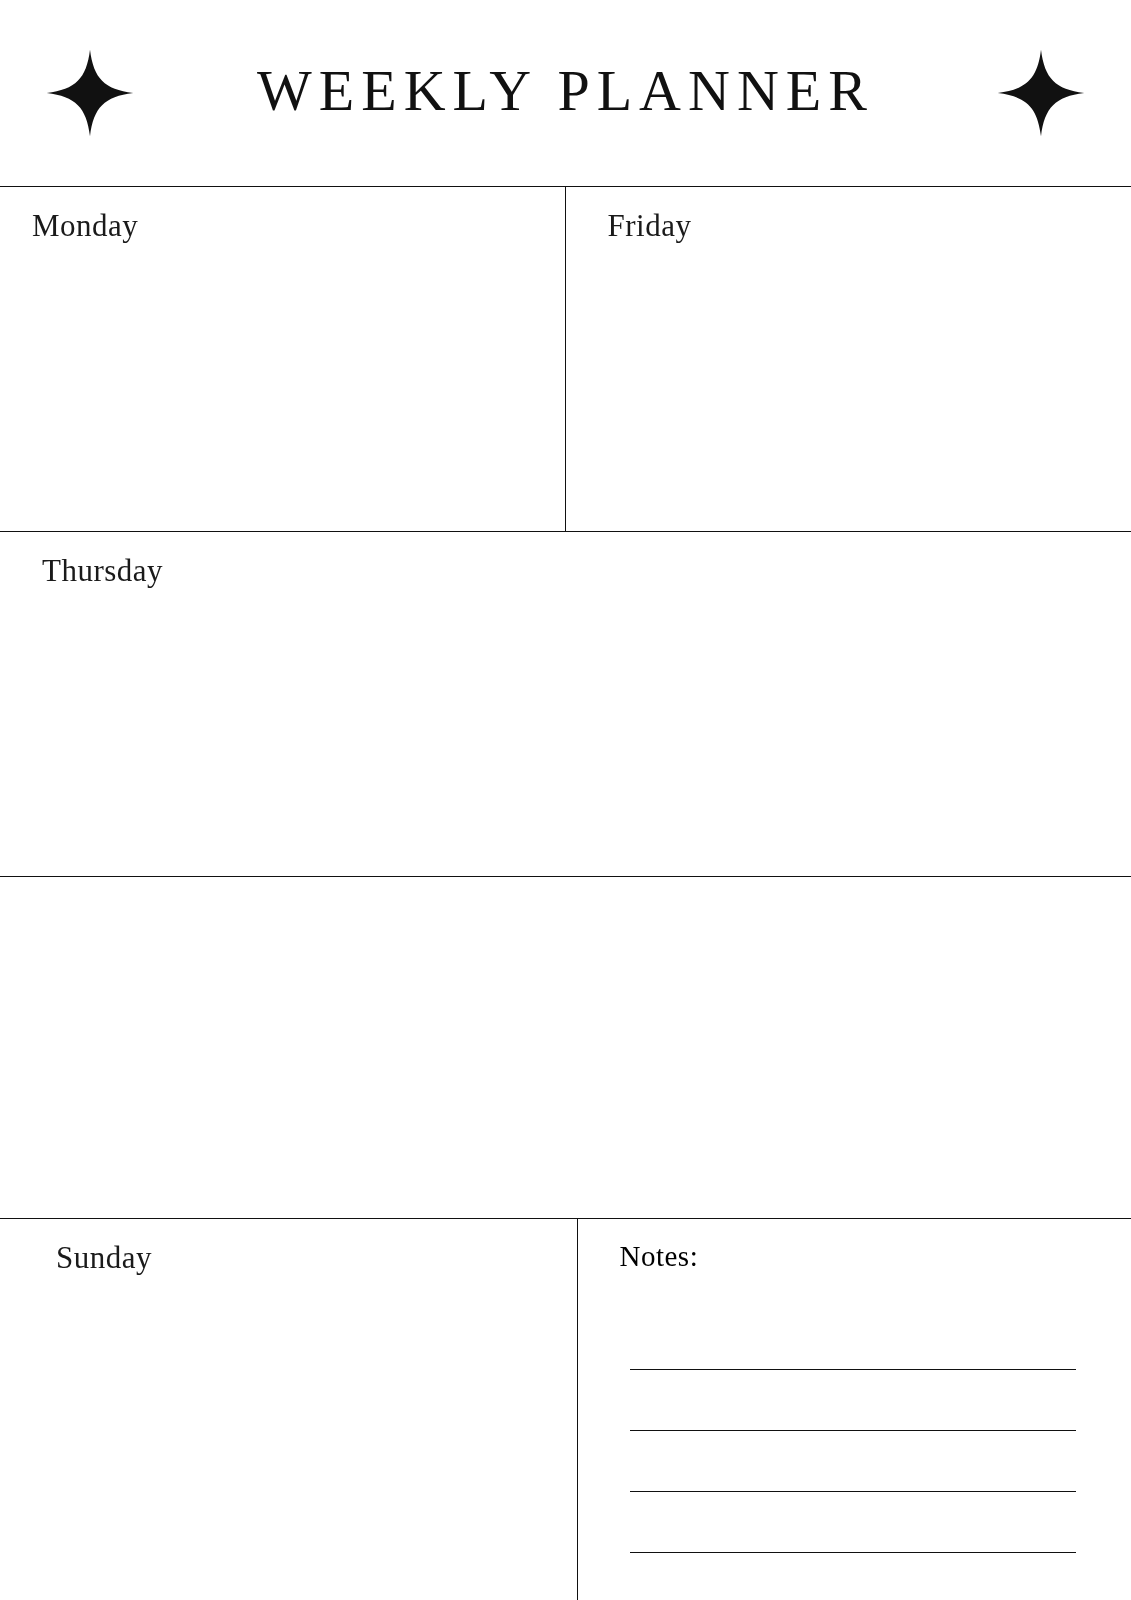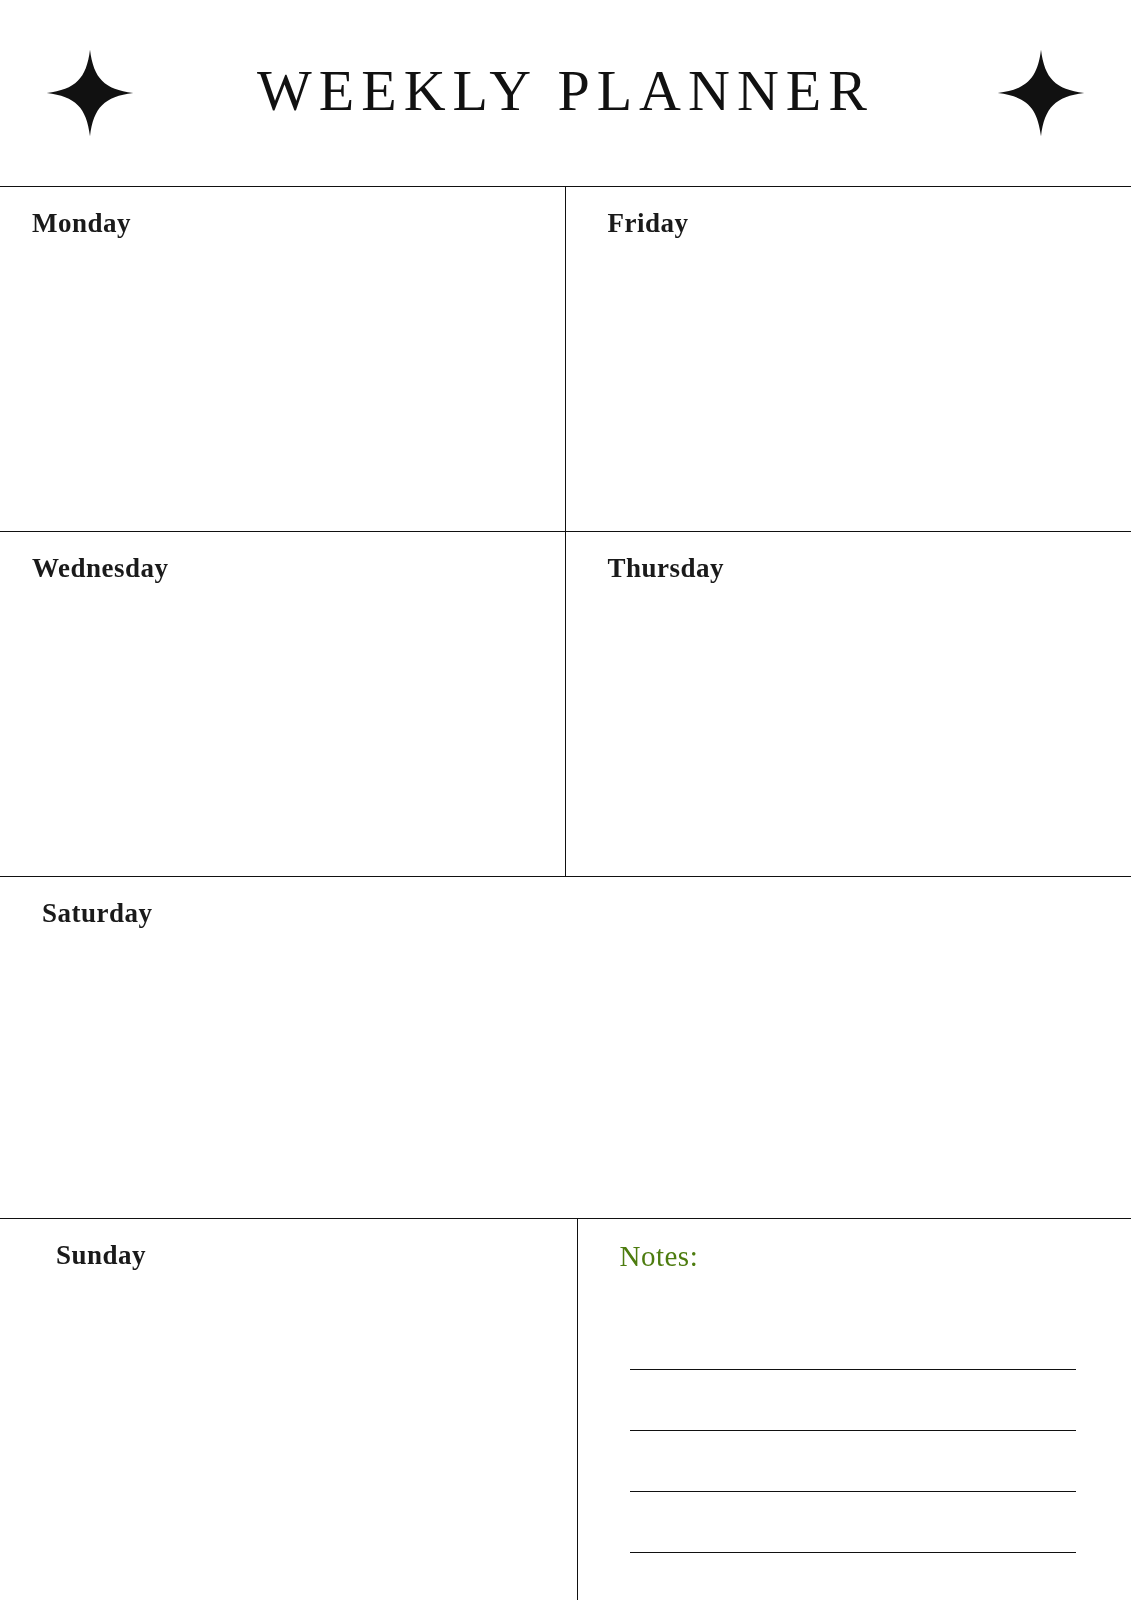--- a/index.html
+++ b/index.html
@@ -73,34 +73,34 @@
     padding: 22px 0 0 32px;
     flex: 0 0 50%;
     width: 50%;
     height: 100%;
   }
   .cell.left { border-right: 1.5px solid #111111; }
   .cell.right { padding-left: 42px; }
 
   .day-label {
     font-family: "Liberation Serif", serif;
-    font-size: 27px;
-    font-weight: 700;
+    font-size: 31px;
+    font-weight: 400;
     letter-spacing: 0.5px;
     color: #1a1a1a;
     line-height: 1.1;
   }
 
   
   .notes-label {
     font-family: "Liberation Serif", serif;
     font-size: 29px;
     font-weight: 400;
     letter-spacing: 0.5px;
-    color: #4d7c0f;
+    color: #000000;
     line-height: 1.1;
   }
   .note-lines {
     position: absolute;
     left: 52px;
     right: 55px;
     top: 90px;
   }
   .note-line {
     height: 60px;
@@ -133,32 +133,26 @@
     <div class="row r1">
       <div class="cell left">
         <div class="day-label">Monday</div>
       </div>
       <div class="cell right">
         <div class="day-label">Friday</div>
       </div>
     </div>
 
     <div class="row r2">
-      <div class="cell left">
-        <div class="day-label">Wednesday</div>
-      </div>
       <div class="cell right">
         <div class="day-label">Thursday</div>
       </div>
     </div>
 
     <div class="row r3">
-      <div class="cell right">
-        <div class="day-label">Saturday</div>
-      </div>
     </div>
 
     <div class="row r4">
       <div class="cell left">
         <div class="day-label">Sunday</div>
       </div>
       <div class="cell right">
         <div class="notes-label">Notes:</div>
         <div class="note-lines">
           <div class="note-line"></div>

